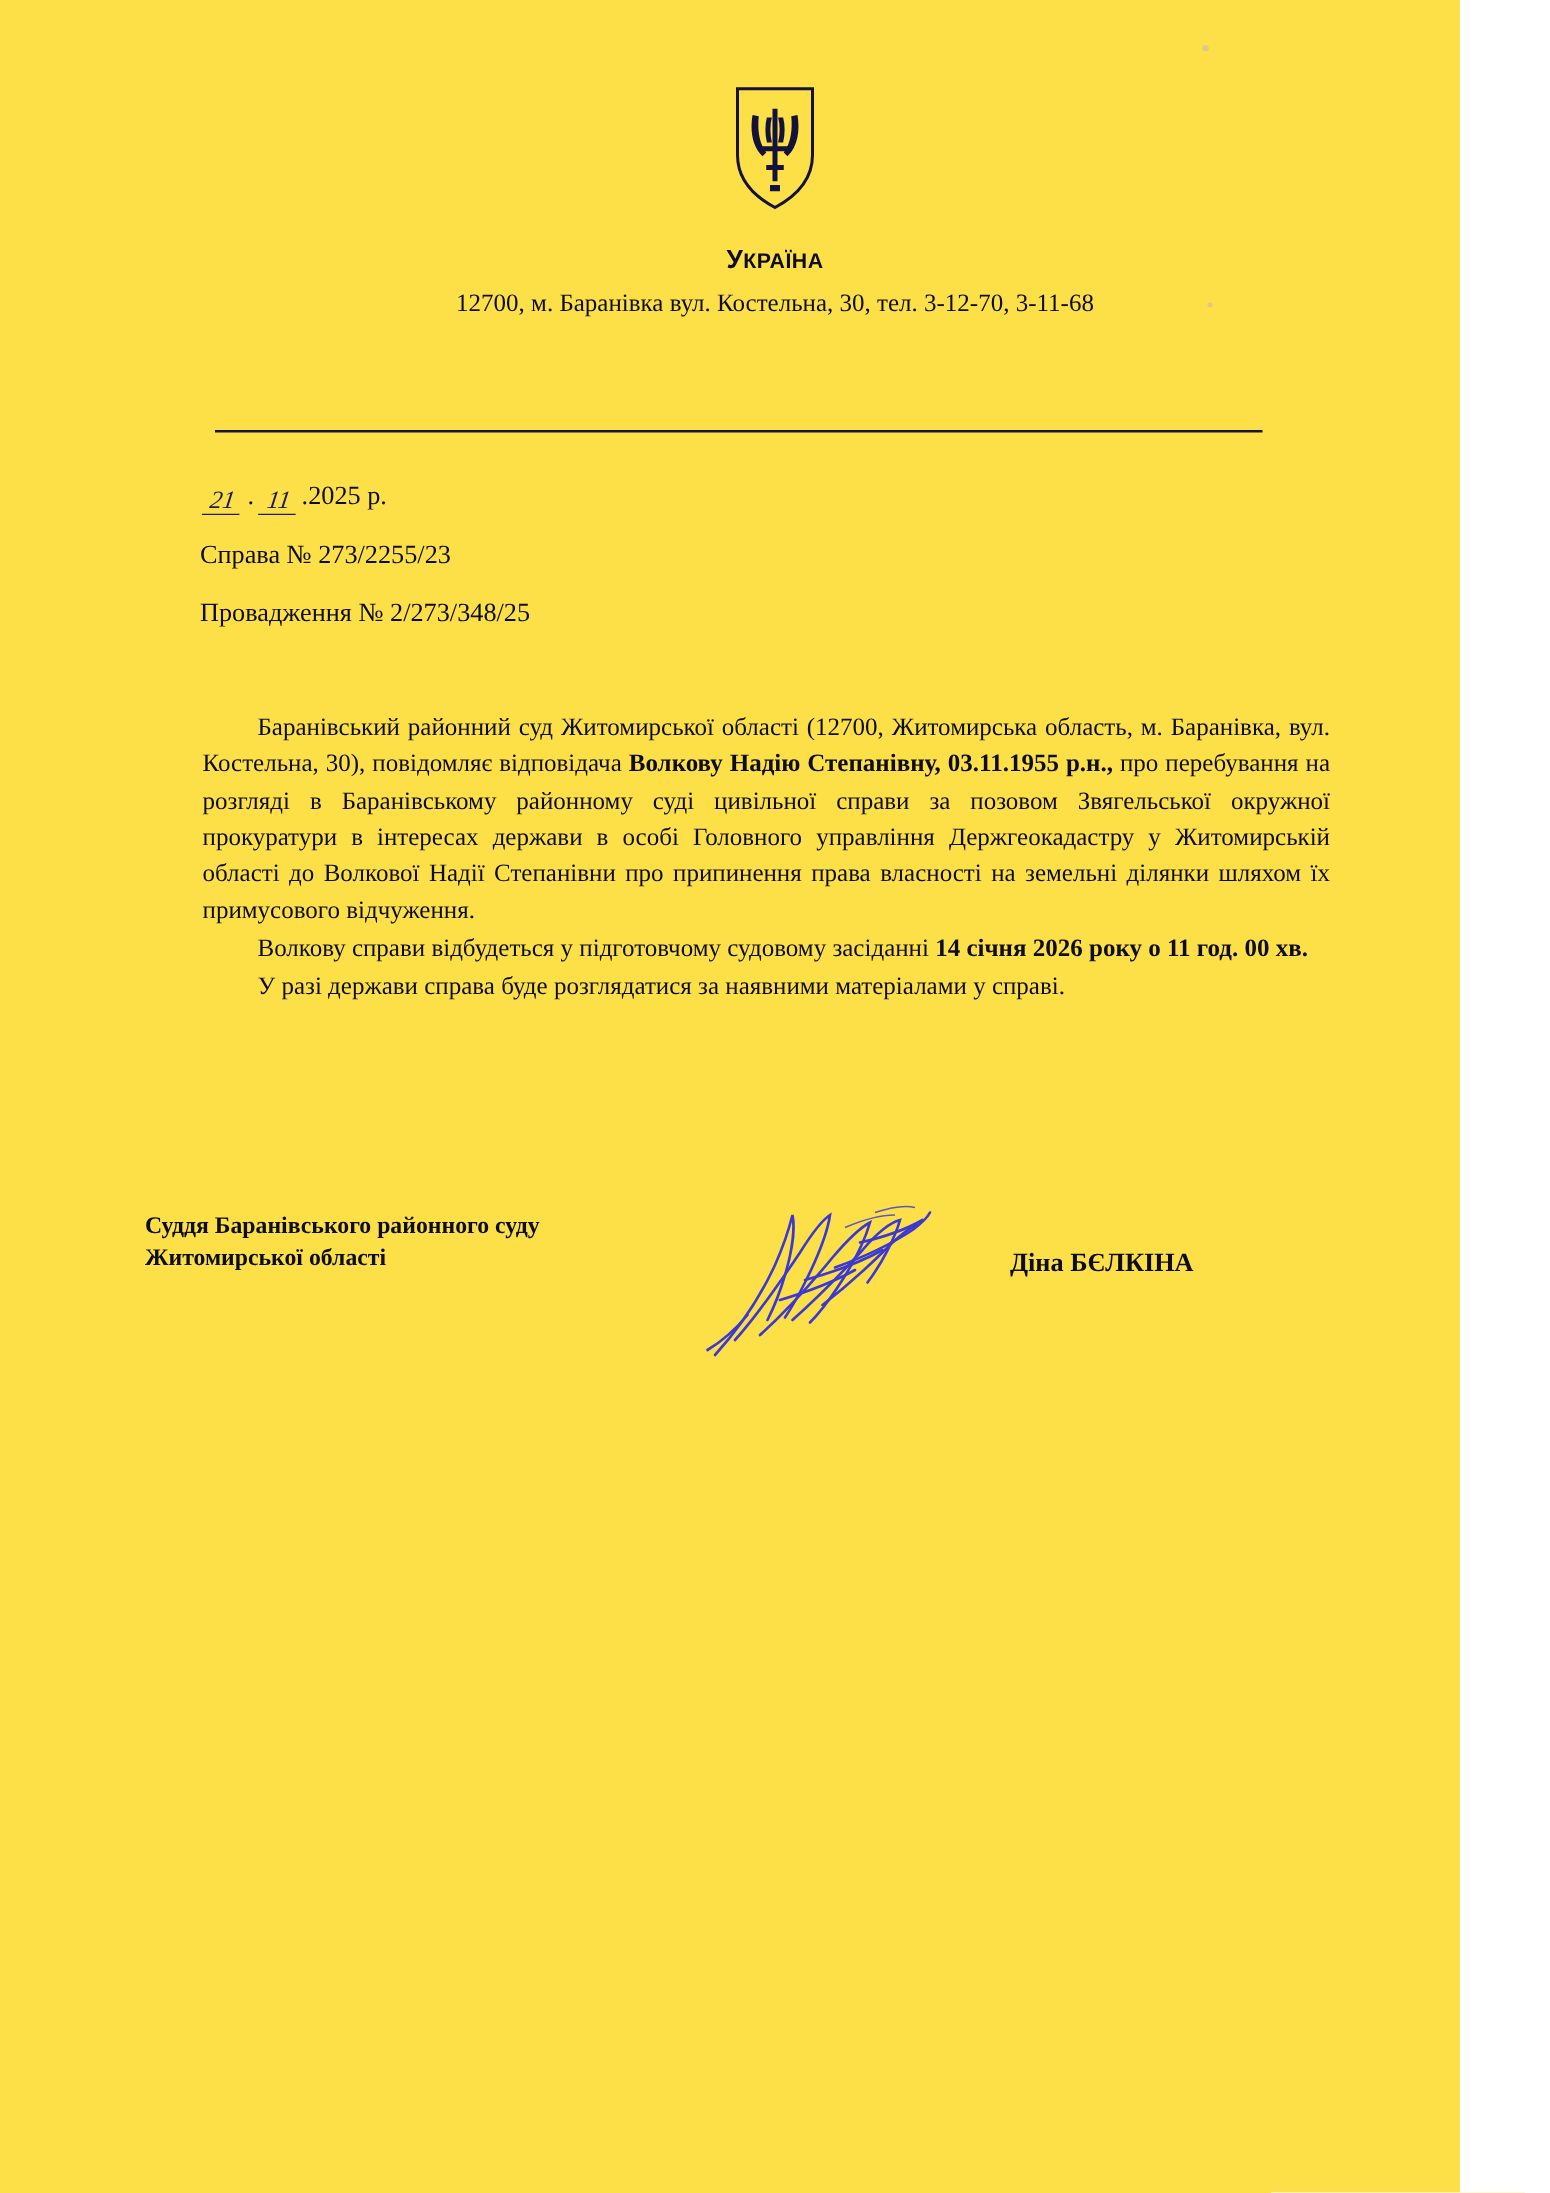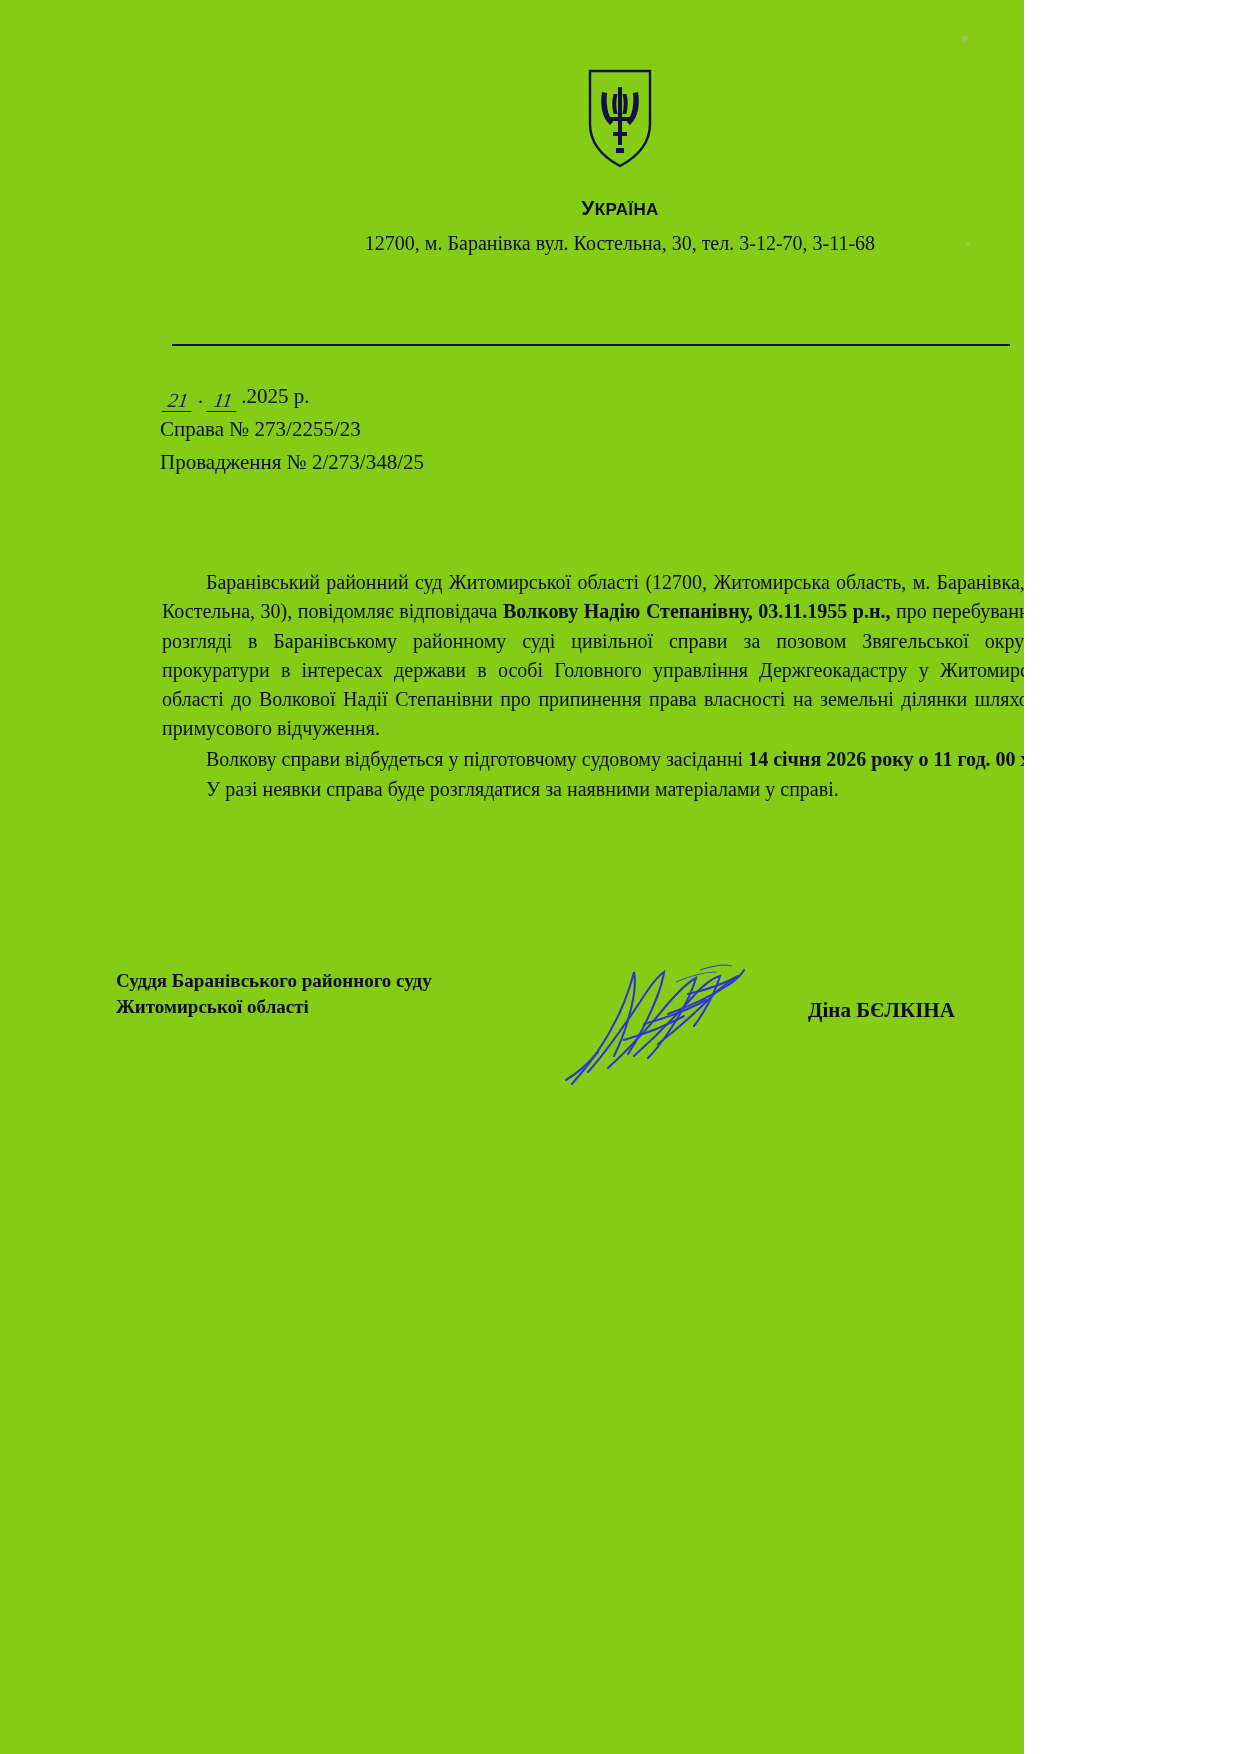--- a/index.html
+++ b/index.html
@@ -2,23 +2,23 @@
 <html lang="uk"><head>
 <meta charset="utf-8">
 <style>
   html, body {
     margin: 0;
     padding: 0;
     background: #ffffff;
   }
   .page {
     position: relative;
-    width: 1024px;
+    width: 1168px;
     height: 1754px;
-    background: #84cc16;
+    background: #fde047;
     font-family: "Liberation Serif", serif;
     color: #0d0d1a;
     overflow: hidden;
   }
 
   
   .emblem-wrap {
     position: absolute;
     top: 62px;
     left: 0;
@@ -99,21 +99,21 @@
     font-size: 20px;
     display: inline-block;
     border-bottom: 1.3px solid #1c1c5a;
     min-width: 30px;
     text-align: center;
     line-height: 1.05;
     transform: skewX(-8deg);
     margin: 0 3px;
   }
   .refs .sep { padding: 0 2px; }
-  .refs .row { margin-top: 3px; }
+  .refs .row { margin-top: 17px; }
 
   
   .body-text {
     position: absolute;
     top: 568px;
     left: 162px;
     width: 902px;
     font-size: 20px;
     line-height: 1.465;
     text-align: justify;
@@ -205,21 +205,21 @@
       <span class="hand">11</span>
       <span>.2025 р.</span>
     </div>
     <div class="row">Справа № 273/2255/23</div>
     <div class="row">Провадження № 2/273/348/25</div>
   </div>
 
   <div class="body-text">
     <p><span>Баранівський районний суд Житомирської області (12700, Житомирська область, м. Баранівка, вул. Костельна, 30), повідомляє відповідача </span><span class="b">Волкову Надію Степанівну,  03.11.1955 р.н.,</span><span> про перебування на розгляді в Баранівському районному суді цивільної справи за позовом Звягельської окружної прокуратури в інтересах держави в особі Головного управління Держгеокадастру у Житомирській області до  Волкової Надії Степанівни про припинення права власності на земельні ділянки шляхом їх примусового відчуження.</span></p>
     <p><span>Волкову справи  відбудеться у підготовчому судовому засіданні  </span><span class="b">14 січня 2026 року о 11 год. 00 хв.</span></p>
-    <p>У разі неявки справа буде розглядатися за наявними матеріалами у справі.</p>
+    <p>У разі держави справа буде розглядатися за наявними матеріалами у справі.</p>
   </div>
 
   <div class="sign">
     <div class="role">
       <div>Суддя Баранівського районного суду</div>
       <div>Житомирської області</div>
     </div>
 
     <svg class="signature-svg" viewBox="0 0 230 145">
       <g fill="none" stroke="#2b2bdd" stroke-width="2.1" stroke-linecap="round" opacity="0.92">

